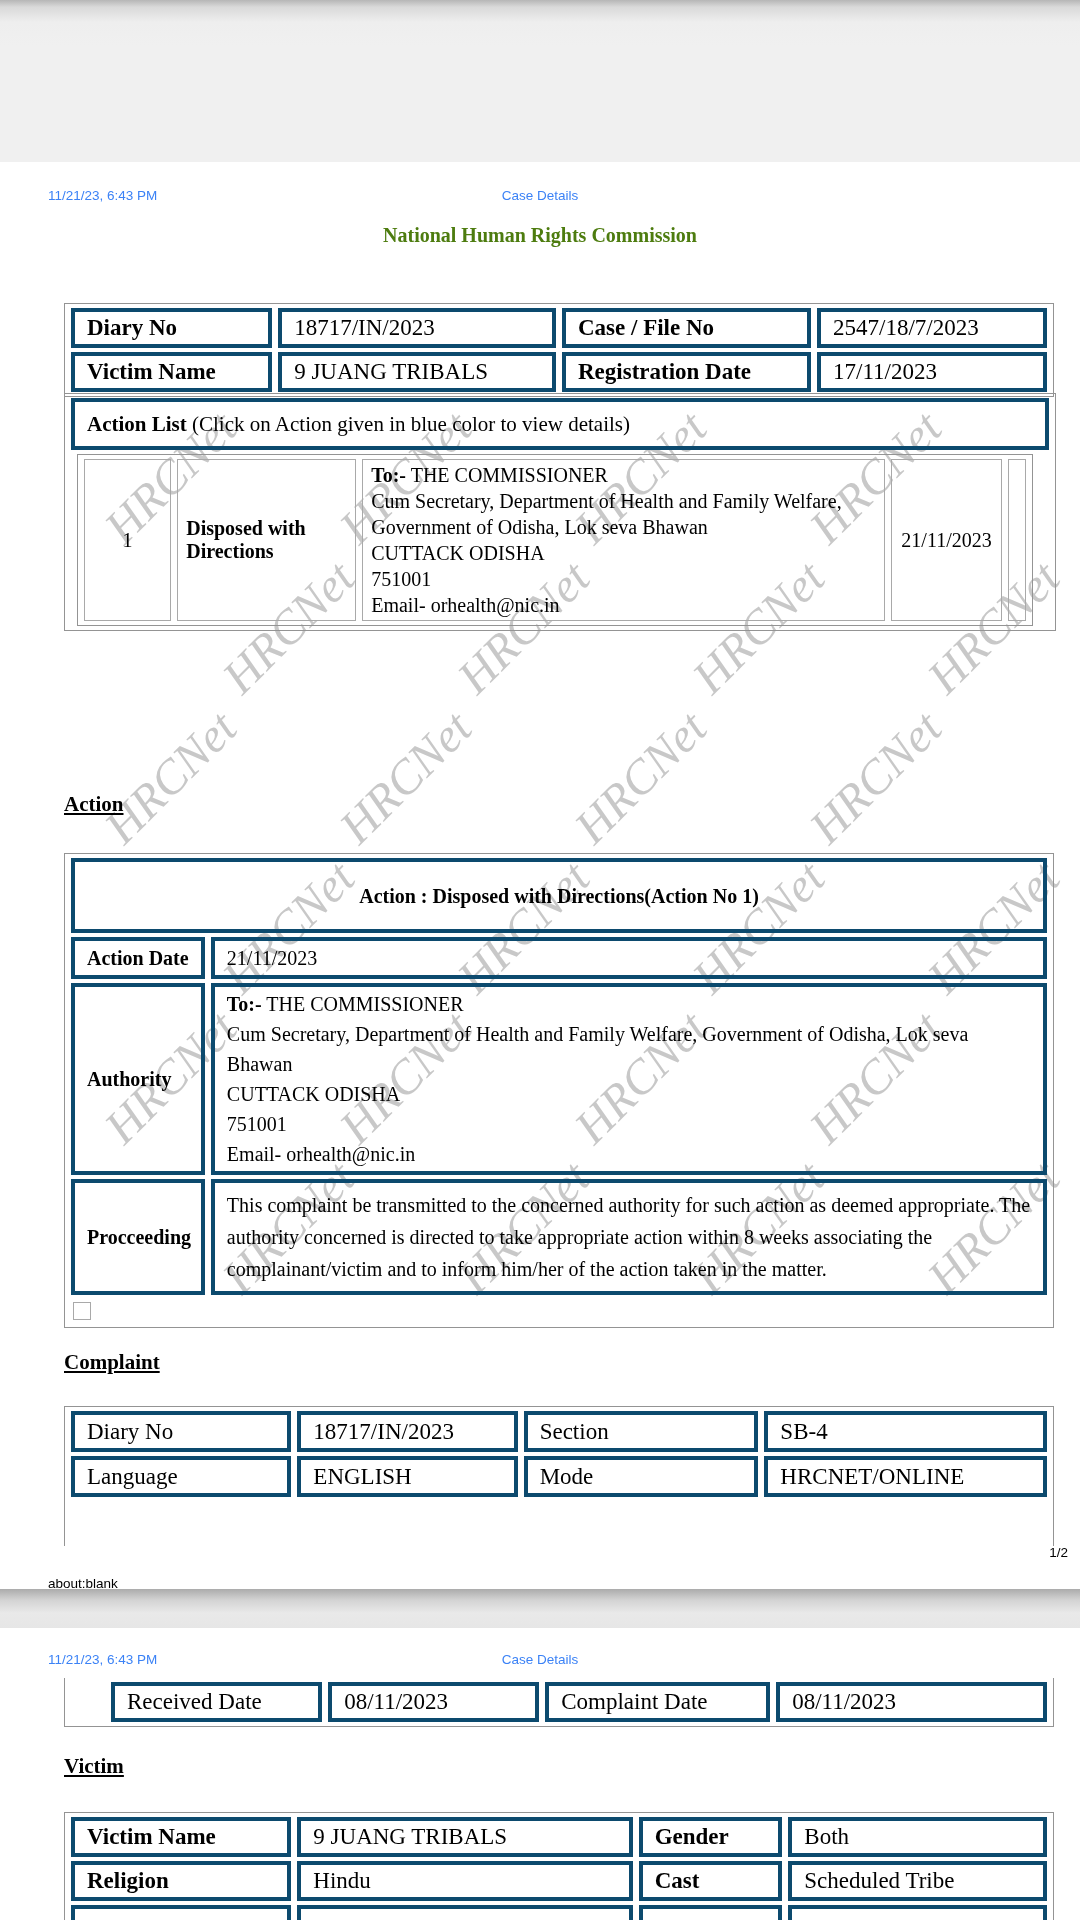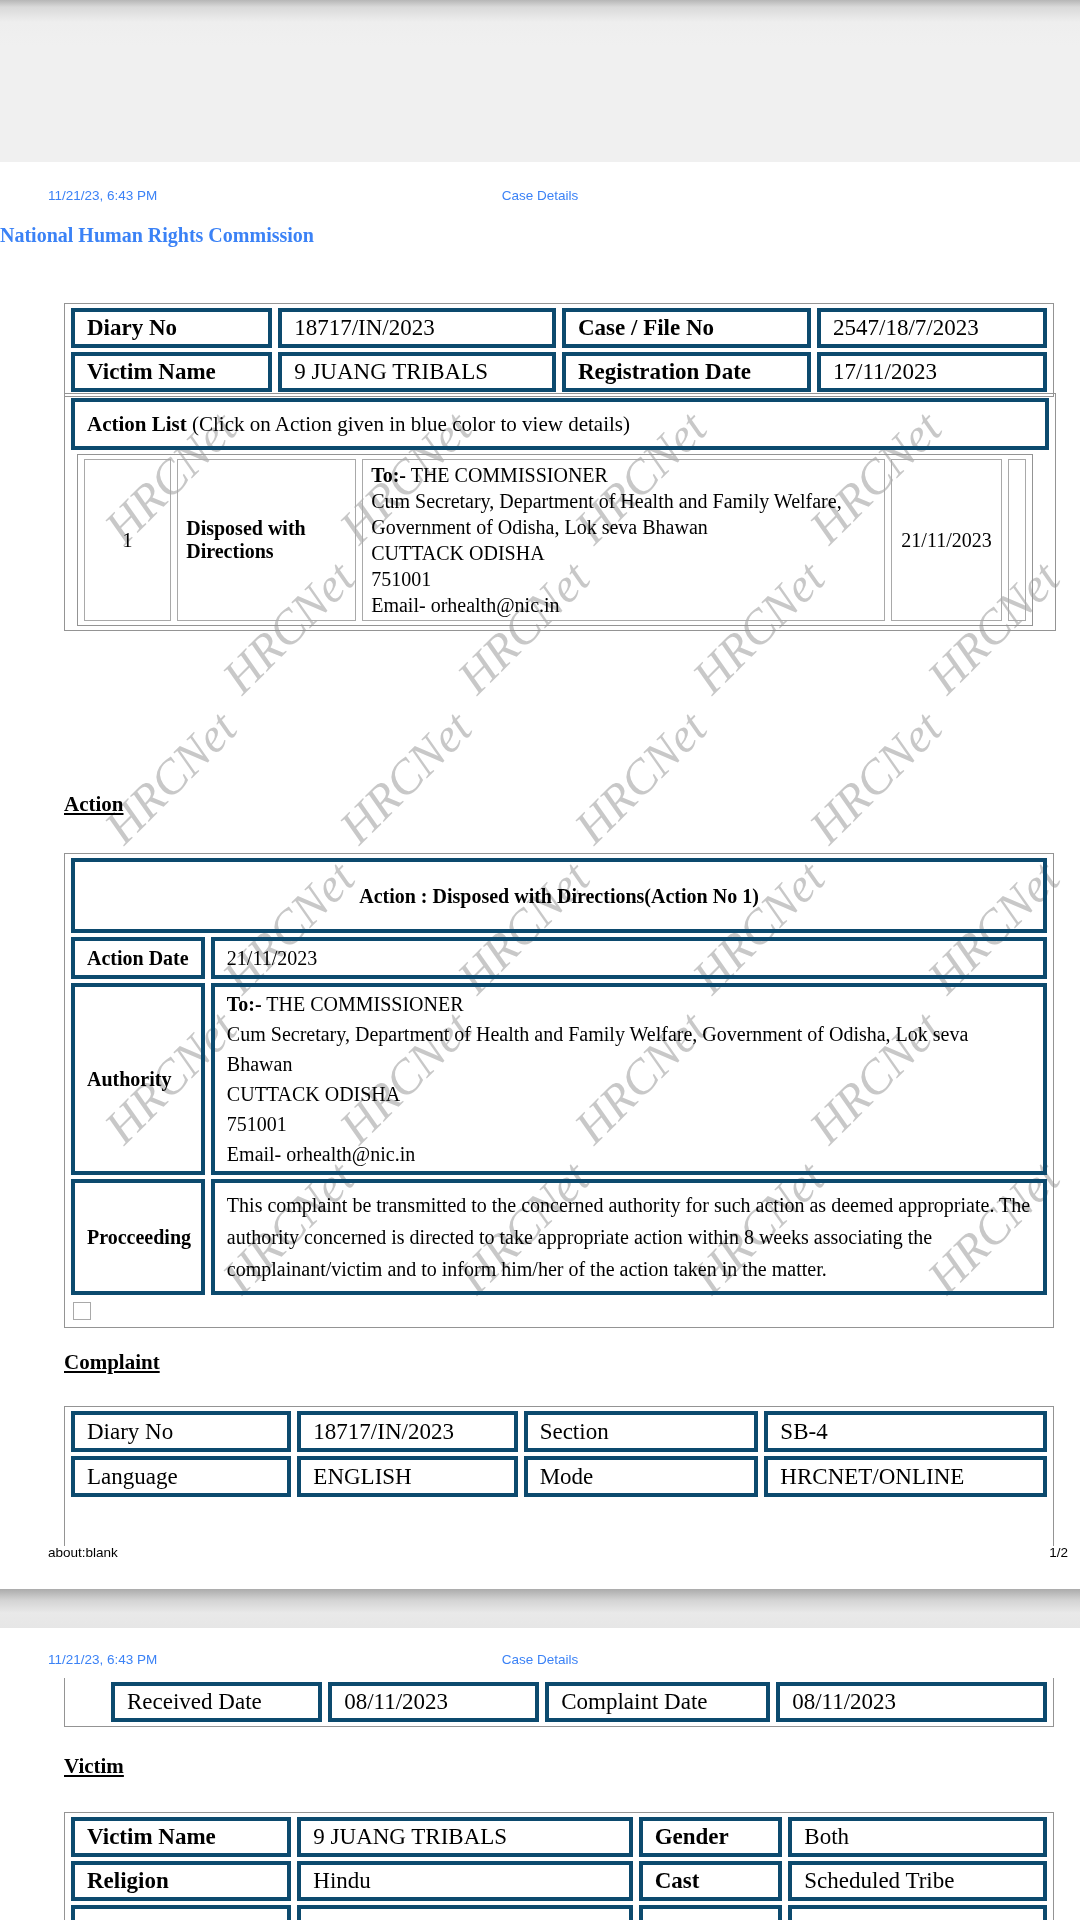--- a/index.html
+++ b/index.html
@@ -25,25 +25,25 @@
 
   .layer { position:absolute; inset:0; z-index:1; }
 
   
   .phead { position:absolute; left:0; width:100%; height:18px;
            font-family:"Liberation Sans","DejaVu Sans",sans-serif; font-size:13.5px; color:#3b82f6; }
   .phead .dt { position:absolute; left:48px; top:0; }
   .phead .ct { position:absolute; left:0; width:100%; text-align:center; top:0; }
   .pfoot { position:absolute; left:48px; right:12px; bottom:26px; height:18px;
            font-family:"Liberation Sans","DejaVu Sans",sans-serif; font-size:13.5px; color:#000; }
-  .pfoot .url { float:left; }
+  .pfoot .url { float:left;margin-top:31px; }
   .pfoot .pg  { float:right; }
 
-  .doc-title { position:absolute; top:62px; left:0; width:100%; text-align:left;
-               font-size:20px; font-weight:bold; color:#3b82f6; }
+  .doc-title { position:absolute; top:62px; left:0; width:100%; text-align:center;
+               font-size:20px; font-weight:bold; color:#4d7c0f; }
 
   .sec-heading { position:absolute; left:64px; font-size:21px; font-weight:bold;
                  text-decoration:underline; color:#000; }
 
   
   table.box { border-collapse:separate; border-spacing:6px 4px; border:1px solid #949494;
               table-layout:fixed; position:absolute; background:transparent; }
   table.box td { border:4px solid #0c4a6e; vertical-align:middle; color:#000;
                  padding:2px 12px; overflow:hidden; }
   table.box td.nb { border:none; }

